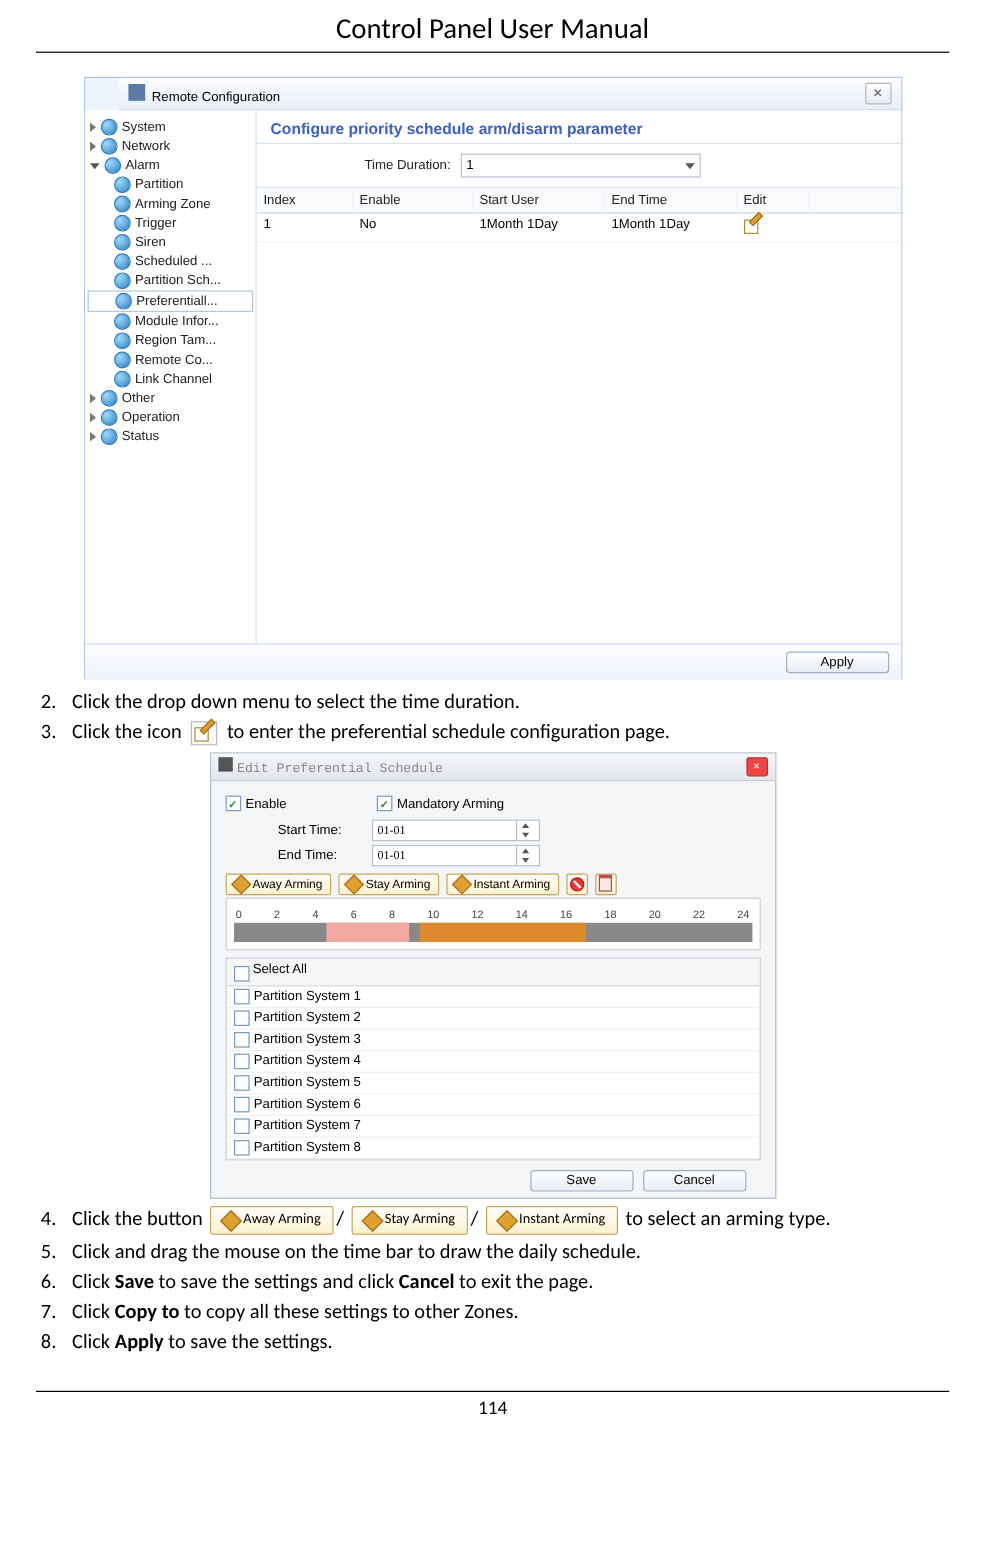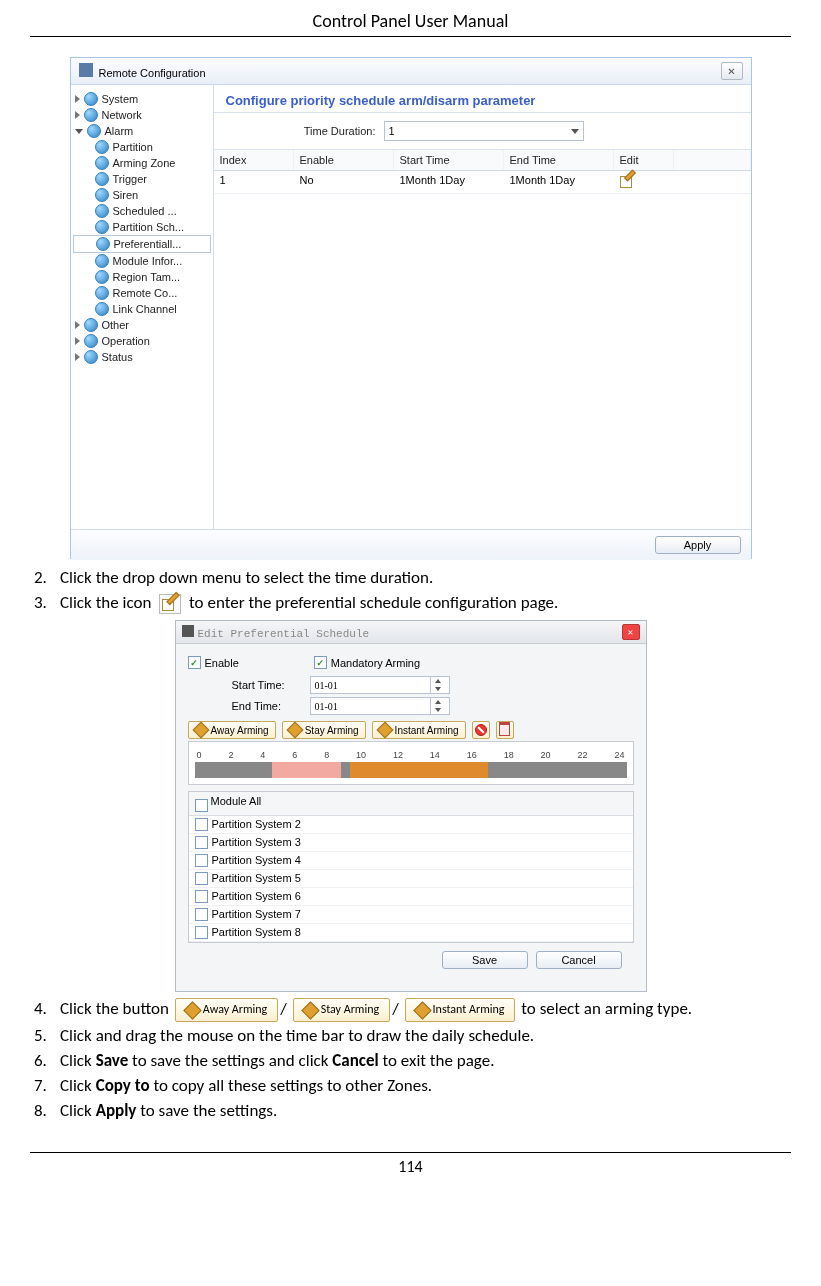--- a/index.html
+++ b/index.html
@@ -7,21 +7,21 @@
     font-family: Calibri, Arial, sans-serif;
     background: #fff;
     color: #000;
     width: 821px;
   }
   .page {
     padding: 10px 30px 40px 30px;
   }
   .header-title {
     text-align: center;
-    font-size: 18px;
+    font-size: 24px;
     padding-bottom: 4px;
     border-bottom: 1px solid #000;
     margin-bottom: 20px;
   }
   .page-number {
     text-align: center;
     font-size: 16px;
     border-top: 1px solid #000;
     padding-top: 4px;
     margin-top: 30px;
@@ -37,20 +37,21 @@
     font-family: Tahoma, Arial, sans-serif;
     font-size: 11px;
   }
   .s1-title {
     background: linear-gradient(#fdfdfe,#e8eef8);
     border-bottom: 1px solid #c8d8ee;
     padding: 4px 8px;
     display: flex;
     align-items: center;
     justify-content: space-between;
+    margin-left: 28px;
   }
   .s1-title .icon { width:14px;height:14px;background:#5a7ba8;margin-right:6px;display:inline-block;}
   .s1-close {
     width: 20px; height: 16px;
     border:1px solid #b0b8c2; border-radius:2px;
     display:flex;align-items:center;justify-content:center;
     font-size:10px;color:#555;background:linear-gradient(#fff,#e5e9ef);
   }
   .s1-body { display:flex; height:calc(100% - 56px); }
   .s1-tree {
@@ -277,21 +278,21 @@
         <div class="s1-row">
           <label>Time Duration:</label>
           <div class="combo">
             <span>1</span>
             <span class="arrow"></span>
           </div>
         </div>
         <div class="s1-table-head">
           <div>Index</div>
           <div>Enable</div>
-          <div>Start Time</div>
+          <div>Start User</div>
           <div>End Time</div>
           <div>Edit</div>
           <div></div>
         </div>
         <div class="s1-table-row">
           <div>1</div>
           <div>No</div>
           <div>1Month 1Day</div>
           <div>1Month 1Day</div>
           <div><span class="edit-icon"></span></div>
@@ -387,22 +388,26 @@
             <span>20</span>
             <span>22</span>
             <span>24</span>
           </div>
         <div class="timeline" id="timeline">
             <div class="seg pink" style="left: 18%; width: 16%;"></div>
             <div class="seg orange" style="left: 36%; width: 32%;"></div>
           </div>
       </div>
       <div class="part-list">
-        <div class="part-head"><span class="chkbox unchecked"></span> <span>Module All</span></div>
+        <div class="part-head"><span class="chkbox unchecked"></span> <span>Select All</span></div>
         <div id="partitions">
+            <div class="part-row">
+              <span class="chkbox unchecked"></span>
+              <span>Partition System 1</span>
+            </div>
             <div class="part-row">
               <span class="chkbox unchecked"></span>
               <span>Partition System 2</span>
             </div>
             <div class="part-row">
               <span class="chkbox unchecked"></span>
               <span>Partition System 3</span>
             </div>
             <div class="part-row">
               <span class="chkbox unchecked"></span>

